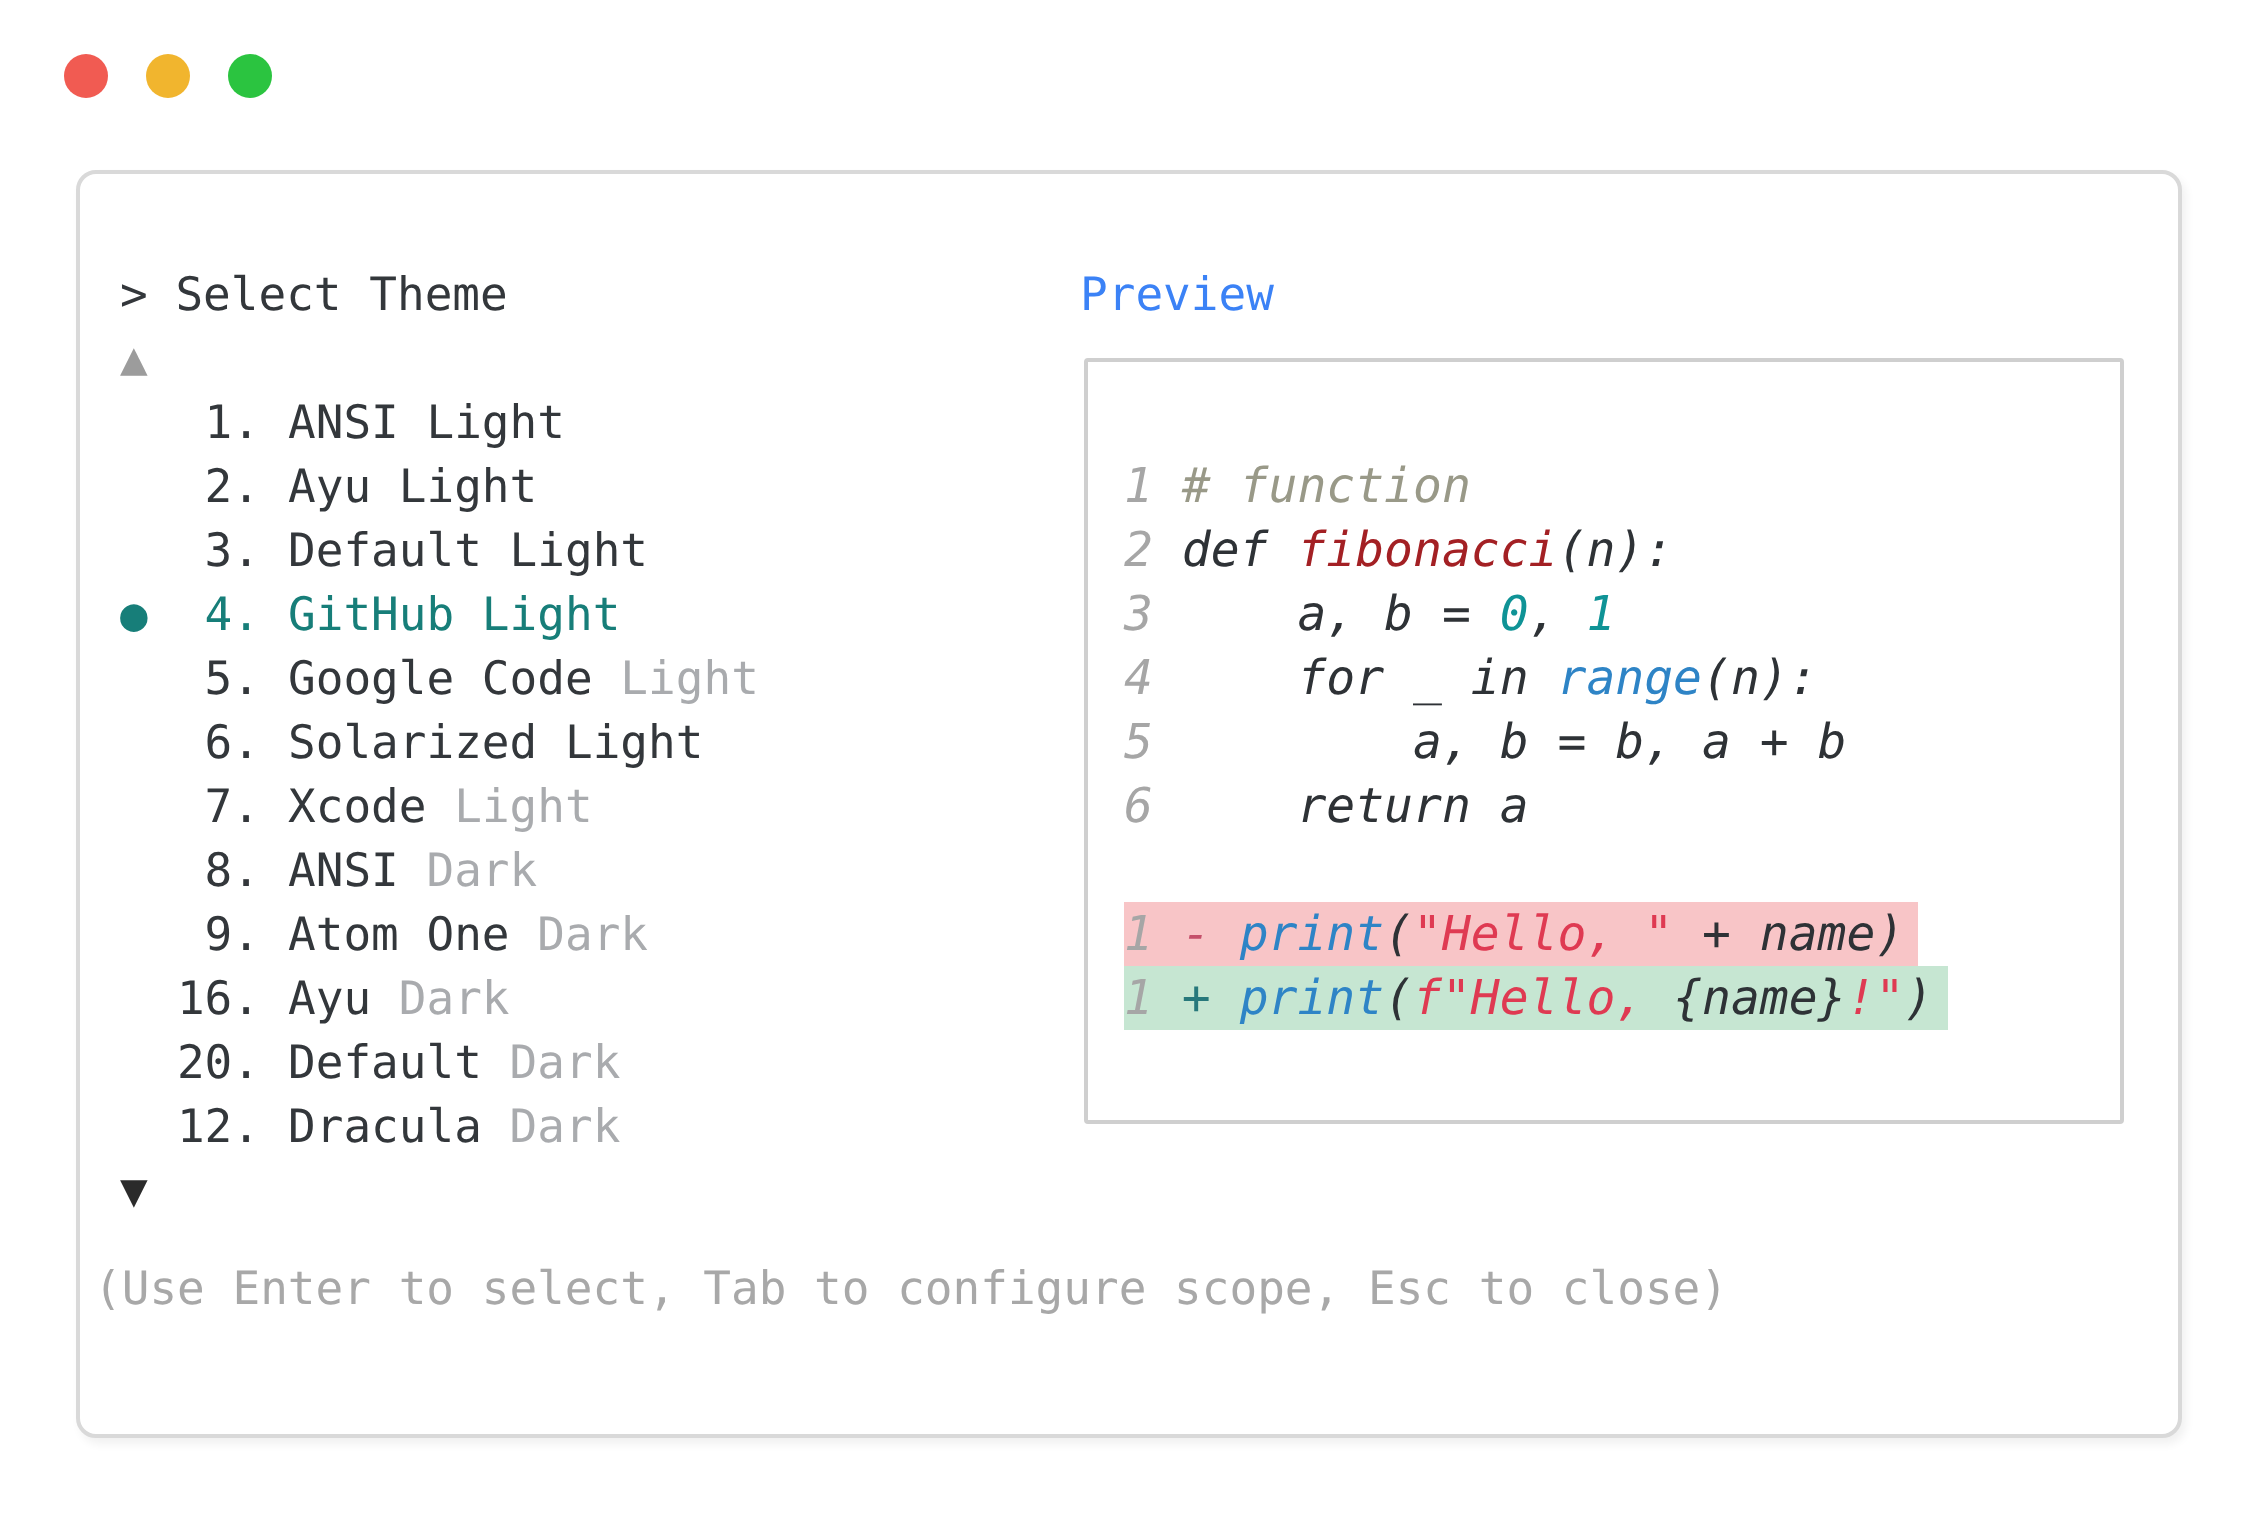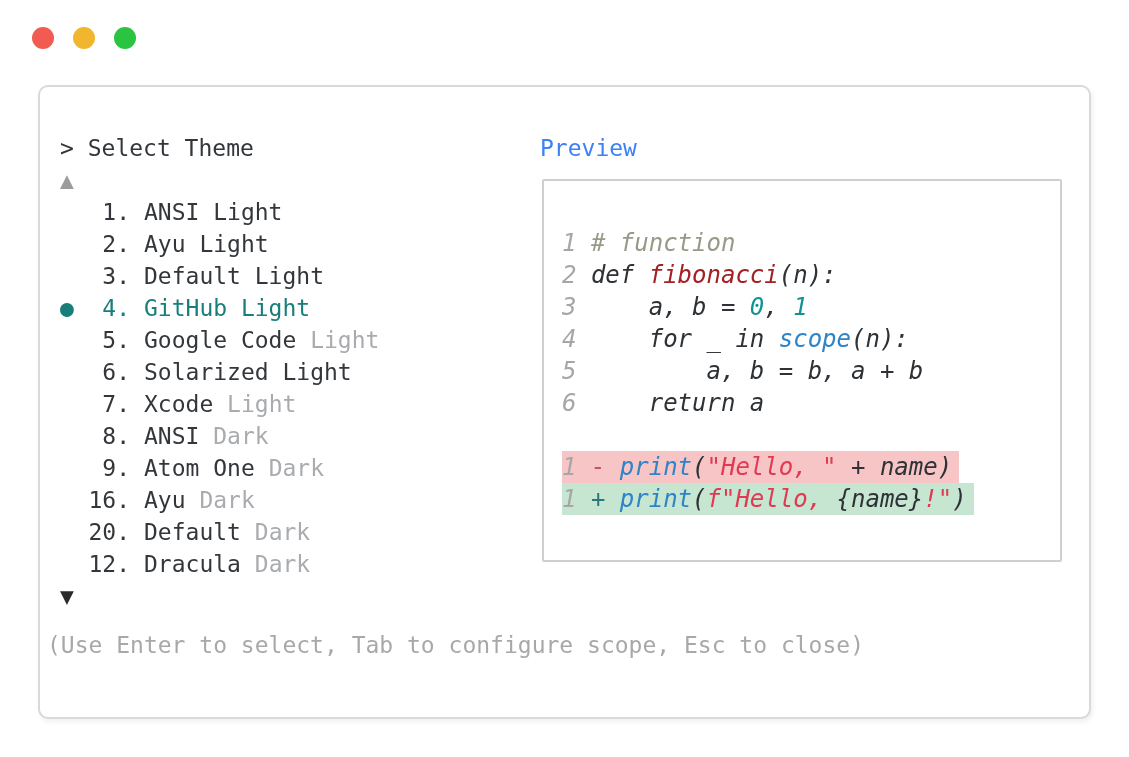--- a/index.html
+++ b/index.html
@@ -146,21 +146,21 @@
       </div>
     <div class="scroll-arrow down mono">▼</div>
     <div class="help">(Use Enter to select, Tab to configure scope, Esc to close)</div>
   </div>
 
   <div class="preview-title mono">Preview</div>
   <div class="preview-box" id="preview-code">
       <div class="code-line"><span class="hl"><span class="ln" style="color: rgb(166, 166, 166);">1 </span><span class="tok" style="color: rgb(153, 153, 136);"># function</span></span></div>
       <div class="code-line"><span class="hl"><span class="ln" style="color: rgb(166, 166, 166);">2 </span><span class="tok" style="color: rgb(46, 50, 54);">def </span><span class="tok" style="color: rgb(163, 32, 36);">fibonacci</span><span class="tok" style="color: rgb(46, 50, 54);">(n):</span></span></div>
       <div class="code-line"><span class="hl"><span class="ln" style="color: rgb(166, 166, 166);">3 </span><span class="tok" style="color: rgb(46, 50, 54);">    a, b = </span><span class="tok" style="color: rgb(15, 147, 150);">0</span><span class="tok" style="color: rgb(46, 50, 54);">, </span><span class="tok" style="color: rgb(15, 147, 150);">1</span></span></div>
-      <div class="code-line"><span class="hl"><span class="ln" style="color: rgb(166, 166, 166);">4 </span><span class="tok" style="color: rgb(46, 50, 54);">    for _ in </span><span class="tok" style="color: rgb(46, 132, 198);">scope</span><span class="tok" style="color: rgb(46, 50, 54);">(n):</span></span></div>
+      <div class="code-line"><span class="hl"><span class="ln" style="color: rgb(166, 166, 166);">4 </span><span class="tok" style="color: rgb(46, 50, 54);">    for _ in </span><span class="tok" style="color: rgb(46, 132, 198);">range</span><span class="tok" style="color: rgb(46, 50, 54);">(n):</span></span></div>
       <div class="code-line"><span class="hl"><span class="ln" style="color: rgb(166, 166, 166);">5 </span><span class="tok" style="color: rgb(46, 50, 54);">        a, b = b, a + b</span></span></div>
       <div class="code-line"><span class="hl"><span class="ln" style="color: rgb(166, 166, 166);">6 </span><span class="tok" style="color: rgb(46, 50, 54);">    return a</span></span></div>
       <div class="code-line"></div>
       <div class="code-line"><span class="hl removed" style="background: rgb(248, 197, 199);"><span class="ln" style="color: rgb(166, 166, 166);">1 </span><span class="tok" style="color: rgb(196, 80, 106);">- </span><span class="tok" style="color: rgb(46, 132, 198);">print</span><span class="tok" style="color: rgb(46, 50, 54);">(</span><span class="tok" style="color: rgb(223, 58, 82);">"Hello, "</span><span class="tok" style="color: rgb(46, 50, 54);"> + name)</span></span></div>
       <div class="code-line"><span class="hl added" style="background: rgb(198, 230, 210);"><span class="ln" style="color: rgb(166, 166, 166);">1 </span><span class="tok" style="color: rgb(39, 120, 123);">+ </span><span class="tok" style="color: rgb(46, 132, 198);">print</span><span class="tok" style="color: rgb(46, 50, 54);">(</span><span class="tok" style="color: rgb(223, 58, 82);">f"Hello, </span><span class="tok" style="color: rgb(46, 50, 54);">{name}</span><span class="tok" style="color: rgb(223, 58, 82);">!"</span><span class="tok" style="color: rgb(46, 50, 54);">)</span></span></div>
     </div>
 
 </div>
 
 </body></html>

